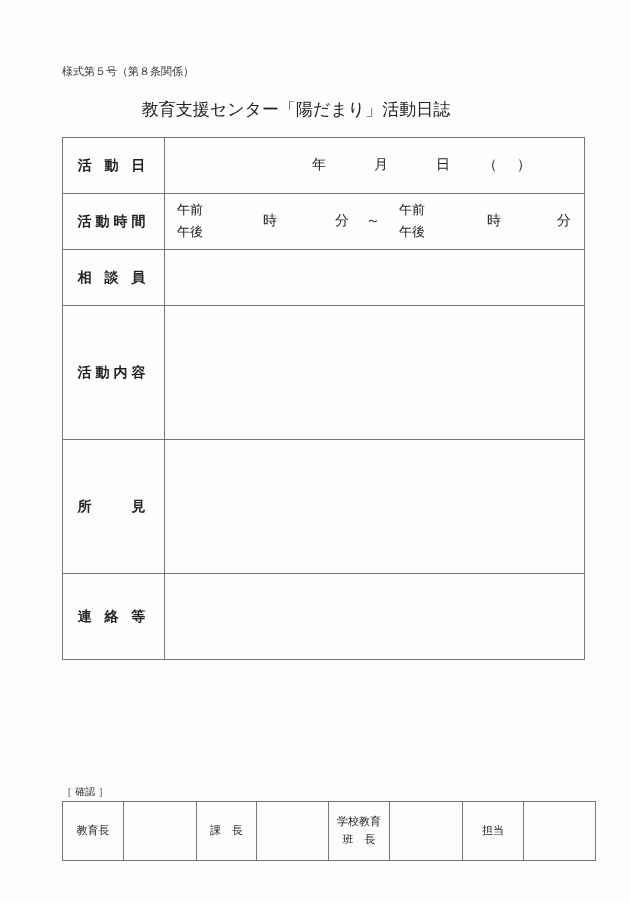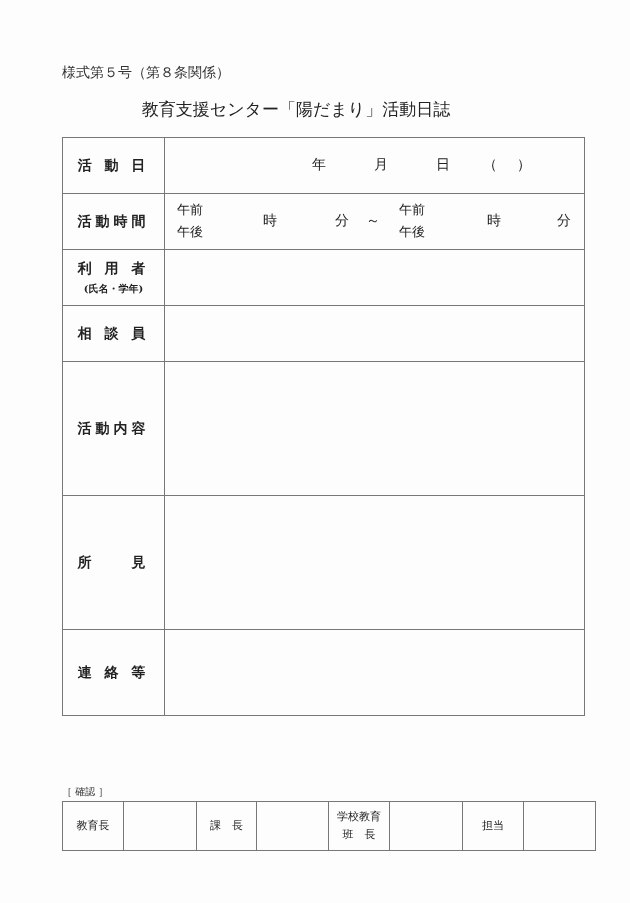--- a/index.html
+++ b/index.html
@@ -1,27 +1,27 @@
 <!DOCTYPE html>
 <html><head>
 <meta charset="utf-8">
 <style>
   html,body{margin:0;padding:0;background:#fdfdfd;}
   body{width:630px;height:903px;position:relative;overflow:hidden;font-family:"DejaVu Serif","Liberation Serif",serif;color:#222;}
-  .form-no{position:absolute;left:62px;top:64px;font-size:14px;color:#333;}
+  .form-no{position:absolute;left:62px;top:64px;font-size:11px;color:#333;}
   .title{position:absolute;left:0;width:582px;top:98px;text-align:center;font-size:17px;color:#222;padding-left:10px;box-sizing:border-box;}
   table.main{position:absolute;left:62px;top:137px;width:523px;border-collapse:collapse;table-layout:fixed;}
   table.main td{border:1px solid #777;padding:0;font-size:14px;}
   td.lbl{width:101px;text-align:center;letter-spacing:4px;font-weight:bold;}
   .small{display:block;font-size:10px;letter-spacing:0;margin-top:4px;}
   .dateline{position:relative;height:55px;}
   .abs{position:absolute;}
   .stack{position:absolute;font-size:13px;line-height:22px;}
   .confirm-label{position:absolute;left:62px;top:785px;font-size:10px;color:#333;}
-  table.confirm{position:absolute;left:62px;top:801px;width:518px;border-collapse:collapse;table-layout:fixed;height:50px;border-radius:25px;}
+  table.confirm{position:absolute;left:62px;top:801px;width:518px;border-collapse:collapse;table-layout:fixed;height:60px;border-radius:25px;}
   table.confirm td{border:1px solid #777;text-align:center;font-size:11px;line-height:18px;}
 </style>
 </head>
 <body>
 
 <div class="form-no">様式第５号（第８条関係）</div>
 <div class="title">教育支援センター「陽だまり」活動日誌</div>
 
 <table class="main">
   <tbody>
@@ -51,24 +51,20 @@
         <div class="stack" style="left:234px;top:5px">
               <div>午前</div>
               <div>午後</div>
             </div>
         <span class="abs" style="left:322px;top:18px">時</span>
         <span class="abs" style="left:392px;top:18px">分</span>
       </div>
     </td>
   </tr>
   <tr style="height:56px">
-    <td class="lbl"><span>利 用 者</span><span class="small">(氏名・学年)</span></td>
-    <td></td>
-  </tr>
-  <tr style="height:56px">
     <td class="lbl">相 談 員</td>
     <td></td>
   </tr>
   <tr style="height:134px">
     <td class="lbl">活動内容</td>
     <td></td>
   </tr>
   <tr style="height:134px">
     <td class="lbl" style="white-space:pre">所　　見</td>
     <td></td>

